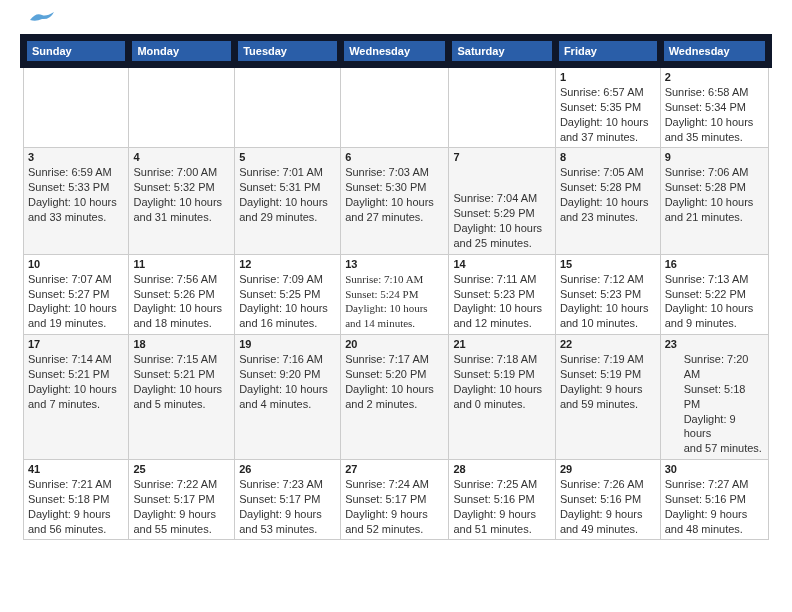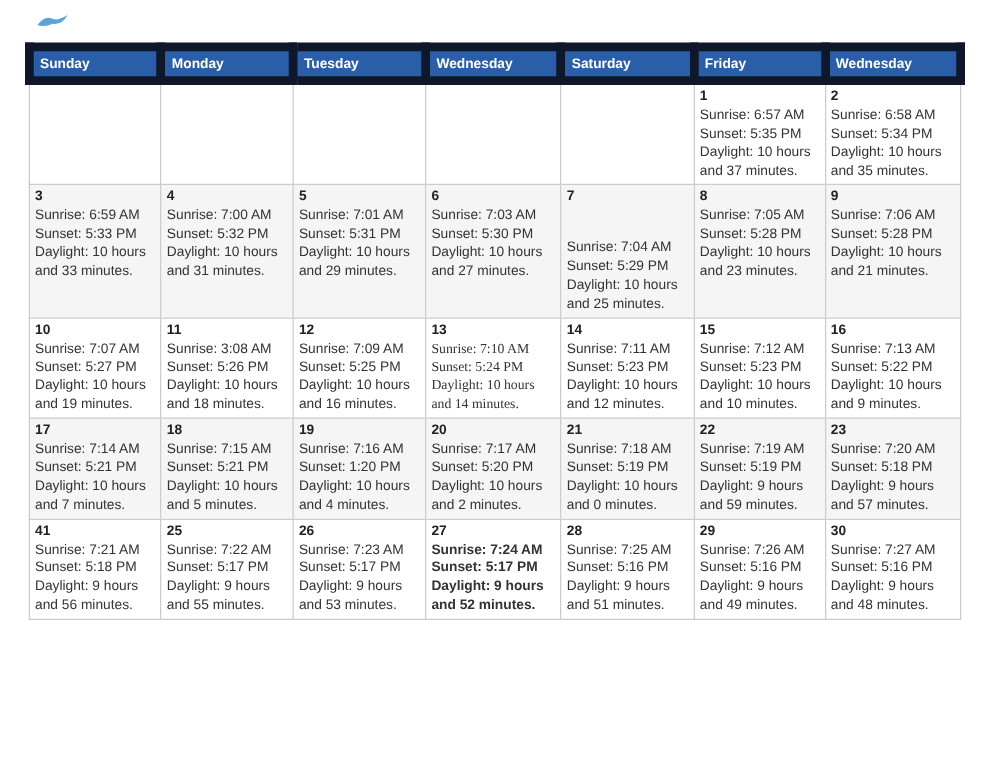--- a/index.html
+++ b/index.html
@@ -191,21 +191,21 @@
         <tr class="row-odd">
           <td>
             <div class="day-num">10</div>
             <div class="day-info" style="white-space: pre-line;">Sunrise: 7:07 AM
 Sunset: 5:27 PM
 Daylight: 10 hours
 and 19 minutes.</div>
           </td>
           <td>
             <div class="day-num">11</div>
-            <div class="day-info" style="white-space: pre-line;">Sunrise: 3:08 AM
+            <div class="day-info" style="white-space: pre-line;">Sunrise: 7:56 AM
 Sunset: 5:26 PM
 Daylight: 10 hours
 and 18 minutes.</div>
           </td>
           <td>
             <div class="day-num">12</div>
             <div class="day-info" style="white-space: pre-line;">Sunrise: 7:09 AM
 Sunset: 5:25 PM
 Daylight: 10 hours
 and 16 minutes.</div>
@@ -250,21 +250,21 @@
           <td>
             <div class="day-num">18</div>
             <div class="day-info" style="white-space: pre-line;">Sunrise: 7:15 AM
 Sunset: 5:21 PM
 Daylight: 10 hours
 and 5 minutes.</div>
           </td>
           <td>
             <div class="day-num">19</div>
             <div class="day-info" style="white-space: pre-line;">Sunrise: 7:16 AM
-Sunset: 1:20 PM
+Sunset: 9:20 PM
 Daylight: 10 hours
 and 4 minutes.</div>
           </td>
           <td>
             <div class="day-num">20</div>
             <div class="day-info" style="white-space: pre-line;">Sunrise: 7:17 AM
 Sunset: 5:20 PM
 Daylight: 10 hours
 and 2 minutes.</div>
           </td>
@@ -277,21 +277,21 @@
           </td>
           <td>
             <div class="day-num">22</div>
             <div class="day-info" style="white-space: pre-line;">Sunrise: 7:19 AM
 Sunset: 5:19 PM
 Daylight: 9 hours
 and 59 minutes.</div>
           </td>
           <td>
             <div class="day-num">23</div>
-            <div class="day-info" style="white-space: pre-line;">Sunrise: 7:20 AM
+            <div class="day-info" style="white-space: pre-line; margin-left: 19px;">Sunrise: 7:20 AM
 Sunset: 5:18 PM
 Daylight: 9 hours
 and 57 minutes.</div>
           </td>
         </tr>
         <tr class="row-odd">
           <td>
             <div class="day-num">41</div>
             <div class="day-info" style="white-space: pre-line;">Sunrise: 7:21 AM
 Sunset: 5:18 PM
@@ -307,21 +307,21 @@
           </td>
           <td>
             <div class="day-num">26</div>
             <div class="day-info" style="white-space: pre-line;">Sunrise: 7:23 AM
 Sunset: 5:17 PM
 Daylight: 9 hours
 and 53 minutes.</div>
           </td>
           <td>
             <div class="day-num">27</div>
-            <div class="day-info" style="white-space: pre-line; font-weight: bold;">Sunrise: 7:24 AM
+            <div class="day-info" style="white-space: pre-line;">Sunrise: 7:24 AM
 Sunset: 5:17 PM
 Daylight: 9 hours
 and 52 minutes.</div>
           </td>
           <td>
             <div class="day-num">28</div>
             <div class="day-info" style="white-space: pre-line;">Sunrise: 7:25 AM
 Sunset: 5:16 PM
 Daylight: 9 hours
 and 51 minutes.</div>

